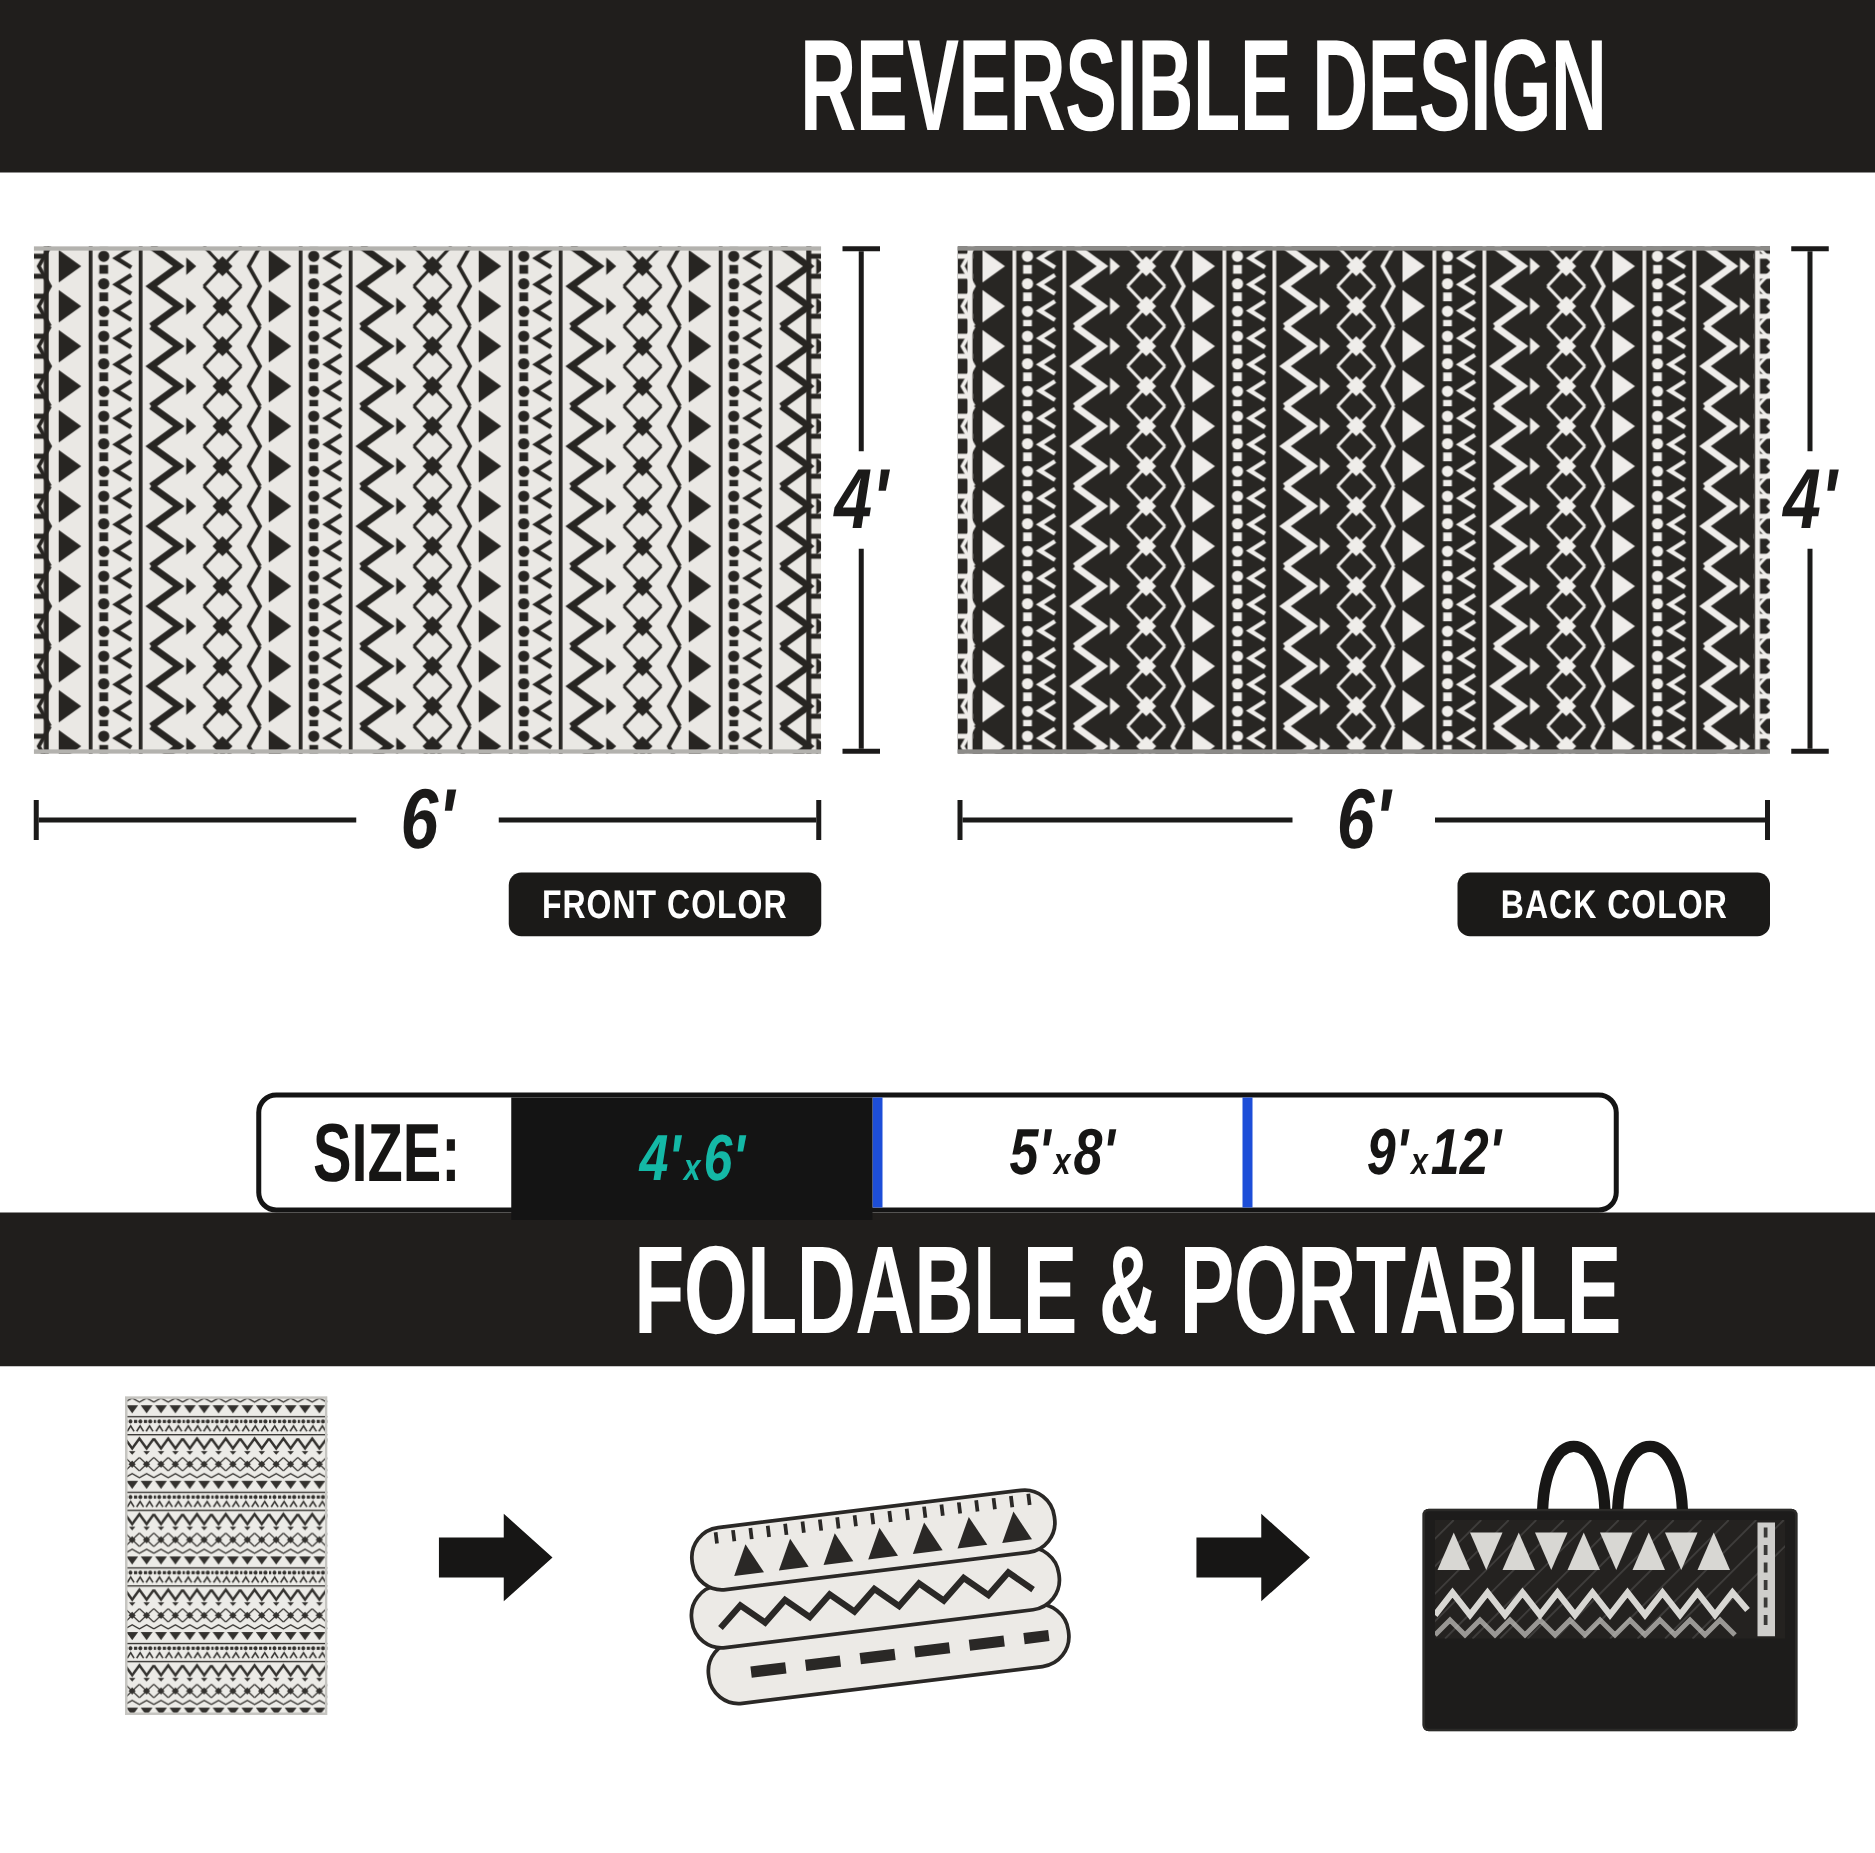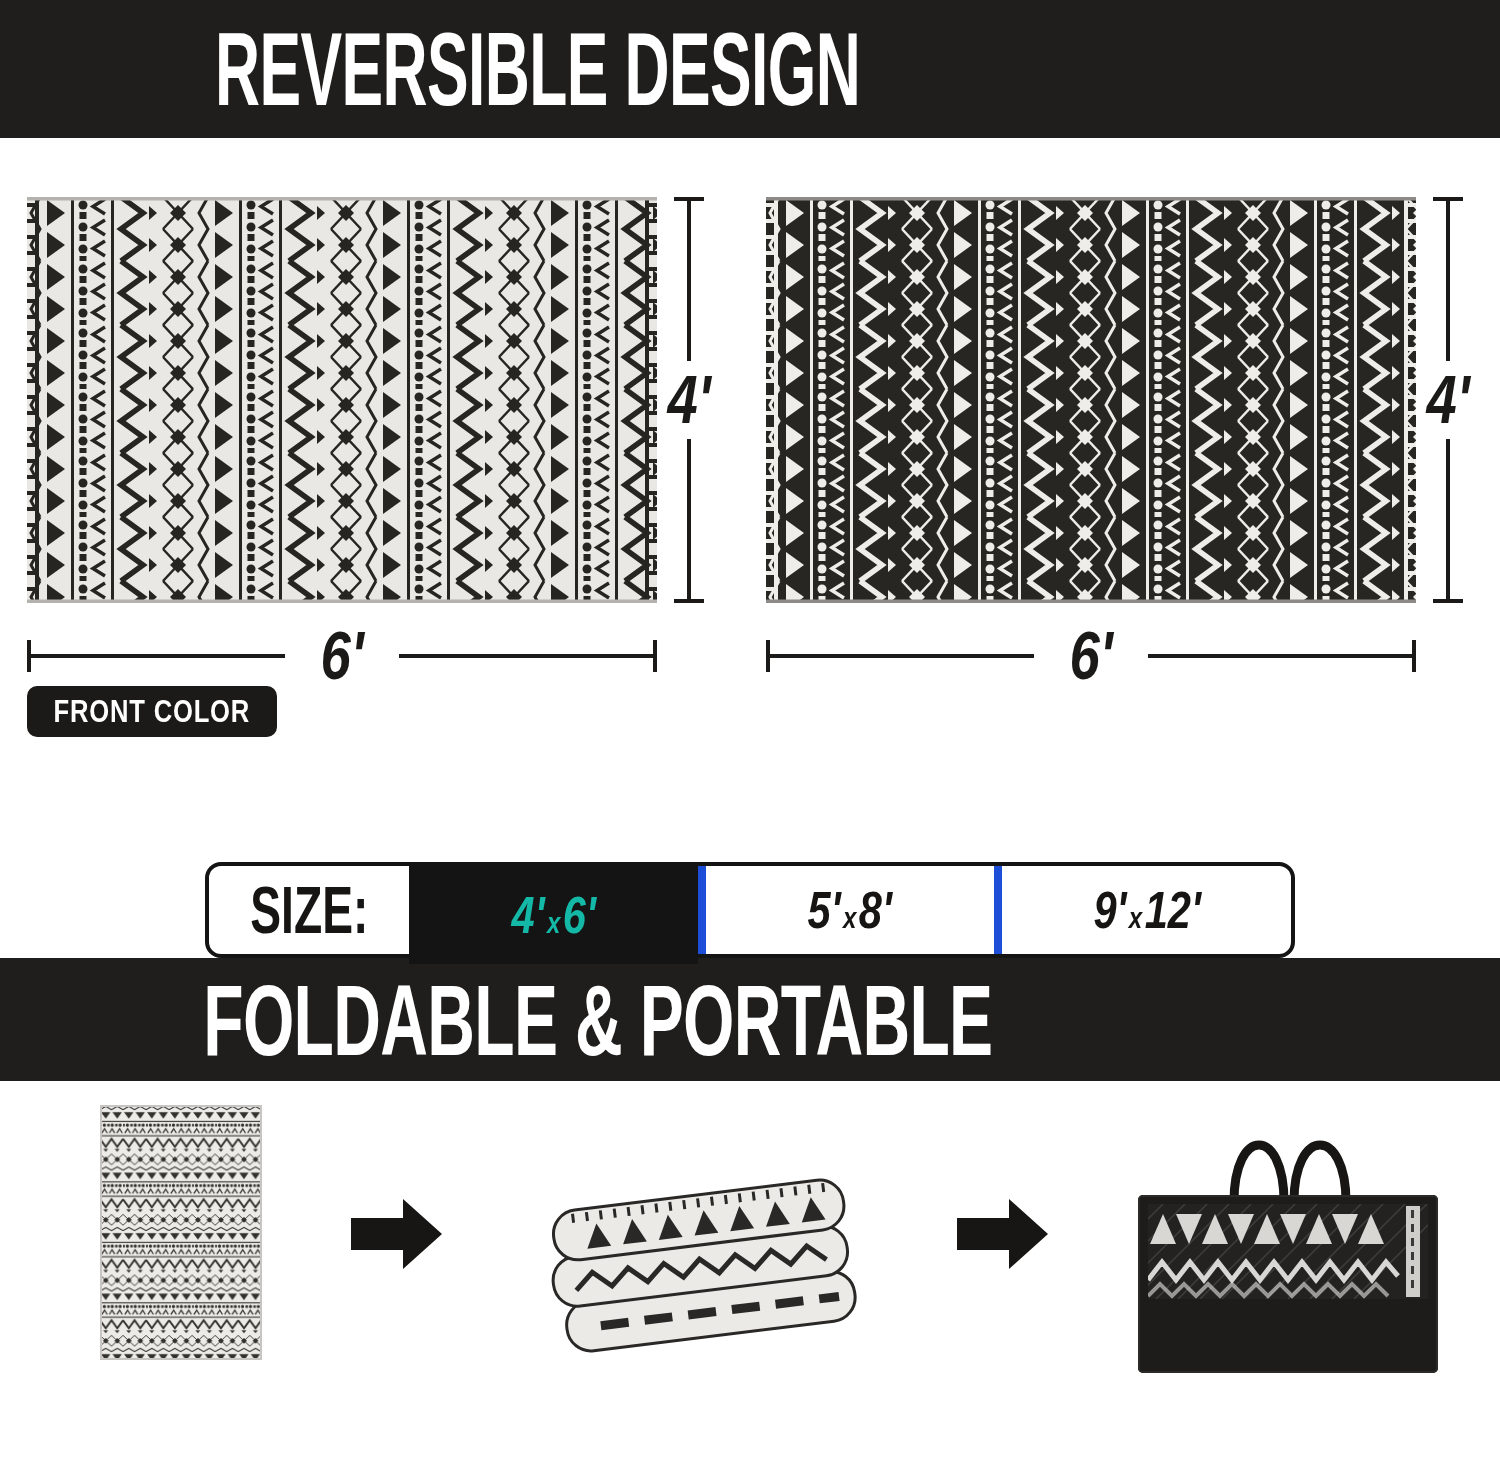--- a/index.html
+++ b/index.html
@@ -1,21 +1,21 @@
 <!DOCTYPE html>
 <html><head>
 <meta charset="utf-8">
 <style>
   html,body{margin:0;padding:0;}
   body{
     width:1500px;height:1482px;overflow:hidden;background:#ffffff;
     font-family:"Liberation Sans", sans-serif;color:#161514;
   }
   
-  .banner{height:138px;background:#201e1c;display:flex;align-items:center;justify-content:flex-start;}
+  .banner{height:138px;background:#201e1c;display:flex;align-items:center;justify-content:flex-end;}
   .banner .t{
     color:#ffffff;font-weight:bold;font-size:104px;line-height:1;white-space:nowrap;
     transform:scaleX(0.60);letter-spacing:-1px;
   }
   .banner.second{height:123px;}
   .banner.second .t{font-size:100px;transform:scaleX(0.66);}
   
   .rugs{display:flex;justify-content:space-between;padding:59px 34px 0 27px;}
   .panel{display:flex;flex-direction:column;}
   .panel-top{display:flex;}
@@ -23,21 +23,21 @@
   .vdim{width:36px;margin-left:14px;display:flex;flex-direction:column;align-items:center;height:406px;}
   .vdim .cap{width:30px;height:4px;background:#1b1a19;}
   .vdim .seg{width:4px;flex:1;background:#1b1a19;}
   .dimlbl{font-size:68px;font-weight:bold;font-style:italic;line-height:0.9;
     transform:scaleX(0.8);white-space:nowrap;color:#1b1a19;}
   .vdim .dimlbl{margin:8px 0;}
   .hdim{display:flex;align-items:center;margin-top:22px;}
   .hdim .cap{width:4px;height:32px;background:#1b1a19;}
   .hdim .seg{flex:1;height:4px;background:#1b1a19;}
   .hdim .dimlbl{margin:0 30px;}
-  .badge-row{display:flex;justify-content:flex-start;}
+  .badge-row{display:flex;justify-content:flex-end;margin-top:12px;}
   .pill{background:#1b1a18;color:#ffffff;border-radius:10px;width:250px;padding:8px 0;text-align:center;}
   .pill span{display:inline-block;font-size:32px;font-weight:bold;line-height:1.1;
     transform:scaleX(0.8);letter-spacing:1px;white-space:nowrap;}
   
   .size-wrap{margin:125px auto 0;width:1090px;height:96px;box-sizing:border-box;
     border:4px solid #141414;border-radius:16px;background:#ffffff;display:flex;justify-content:flex-end;}
   .size-head{width:200px;display:flex;align-items:center;justify-content:center;}
   .size-head span{font-size:66px;font-weight:bold;letter-spacing:0;transform:scaleX(0.70);white-space:nowrap;}
   .size-cell{flex:1;display:flex;align-items:center;justify-content:center;border-left:8px solid #1d4ed8;}
   .size-cell .num{font-size:52px;font-weight:bold;font-style:italic;transform:scaleX(0.8);white-space:nowrap;}
@@ -165,20 +165,25 @@
         <div class="seg"></div>
         <div class="cap"></div>
       </div>
     </div>
     <div class="hdim" style="width:650px">
       <div class="cap"></div>
       <div class="seg"></div>
       <div class="dimlbl">6'</div>
       <div class="seg"></div>
       <div class="cap"></div>
+    </div>
+    <div class="badge-row" style="width:650px">
+      <div class="pill">
+        <span>BACK COLOR</span>
+      </div>
     </div>
   </div>
 </div>
 
 <div class="size-wrap">
   <div class="size-head">
     <span>SIZE:</span>
   </div>
   <div class="size-cell selected">
     <span class="num"><span>4'</span><span class="x">x</span><span>6'</span></span>

